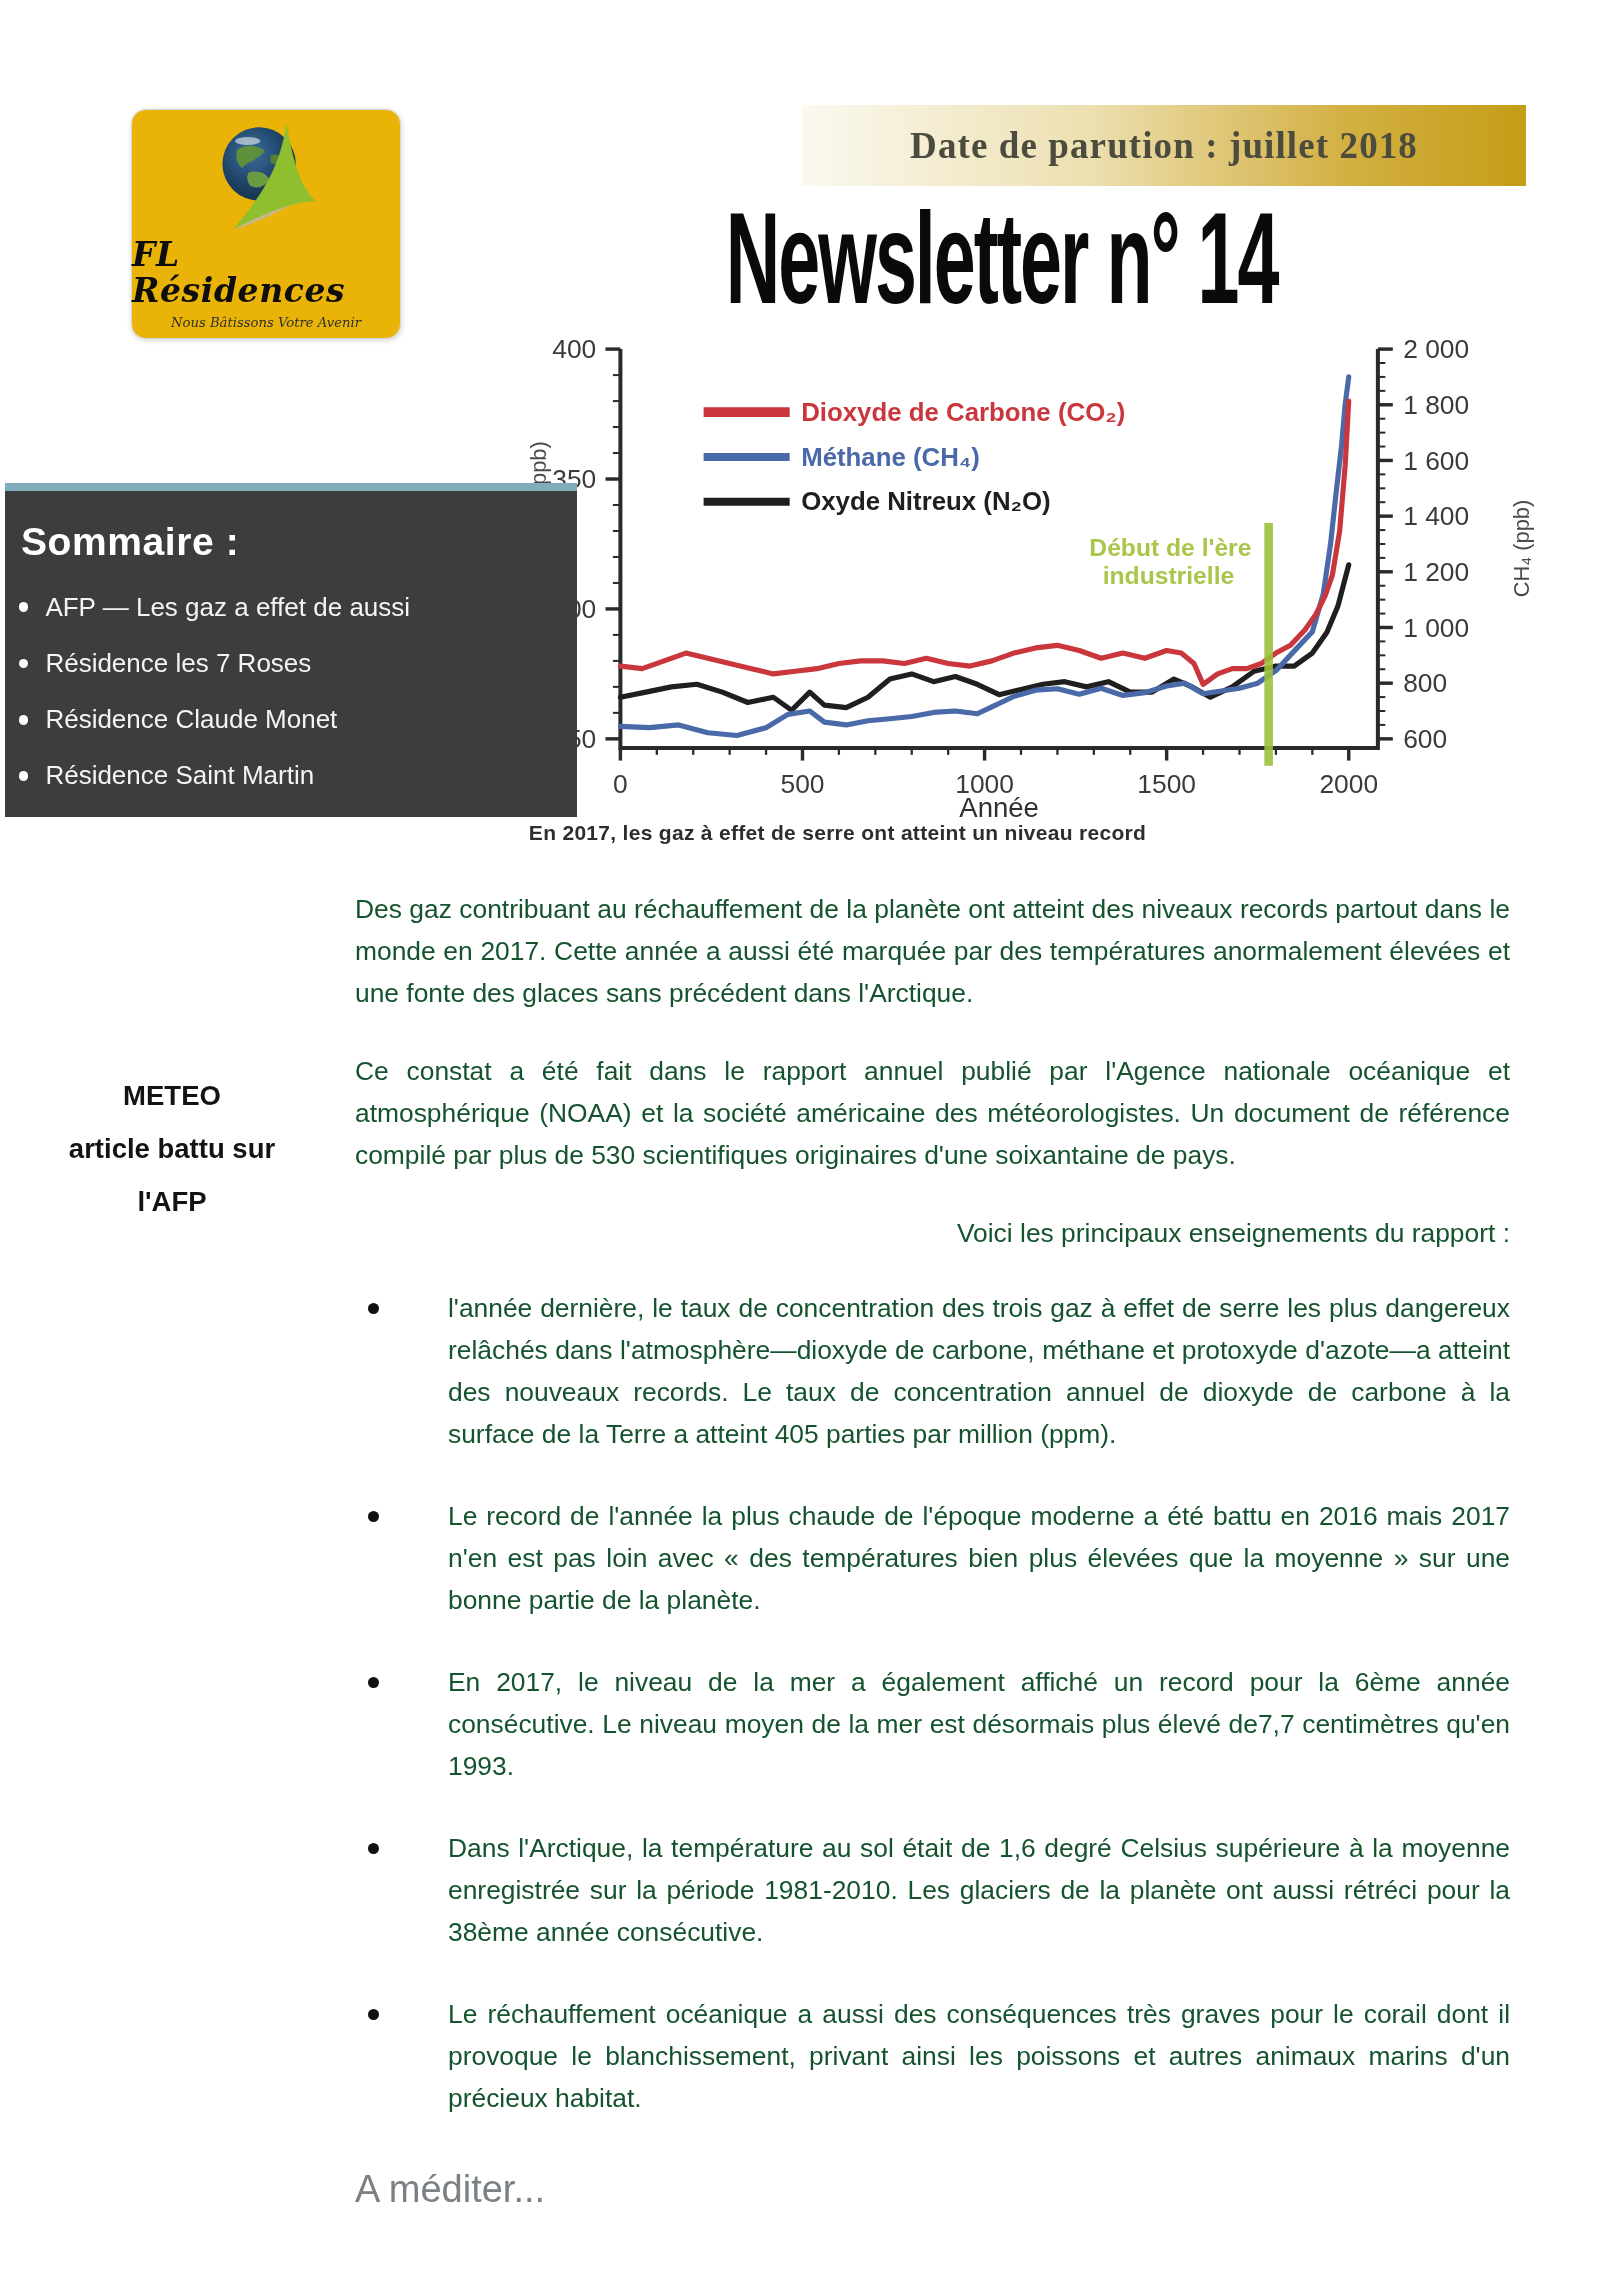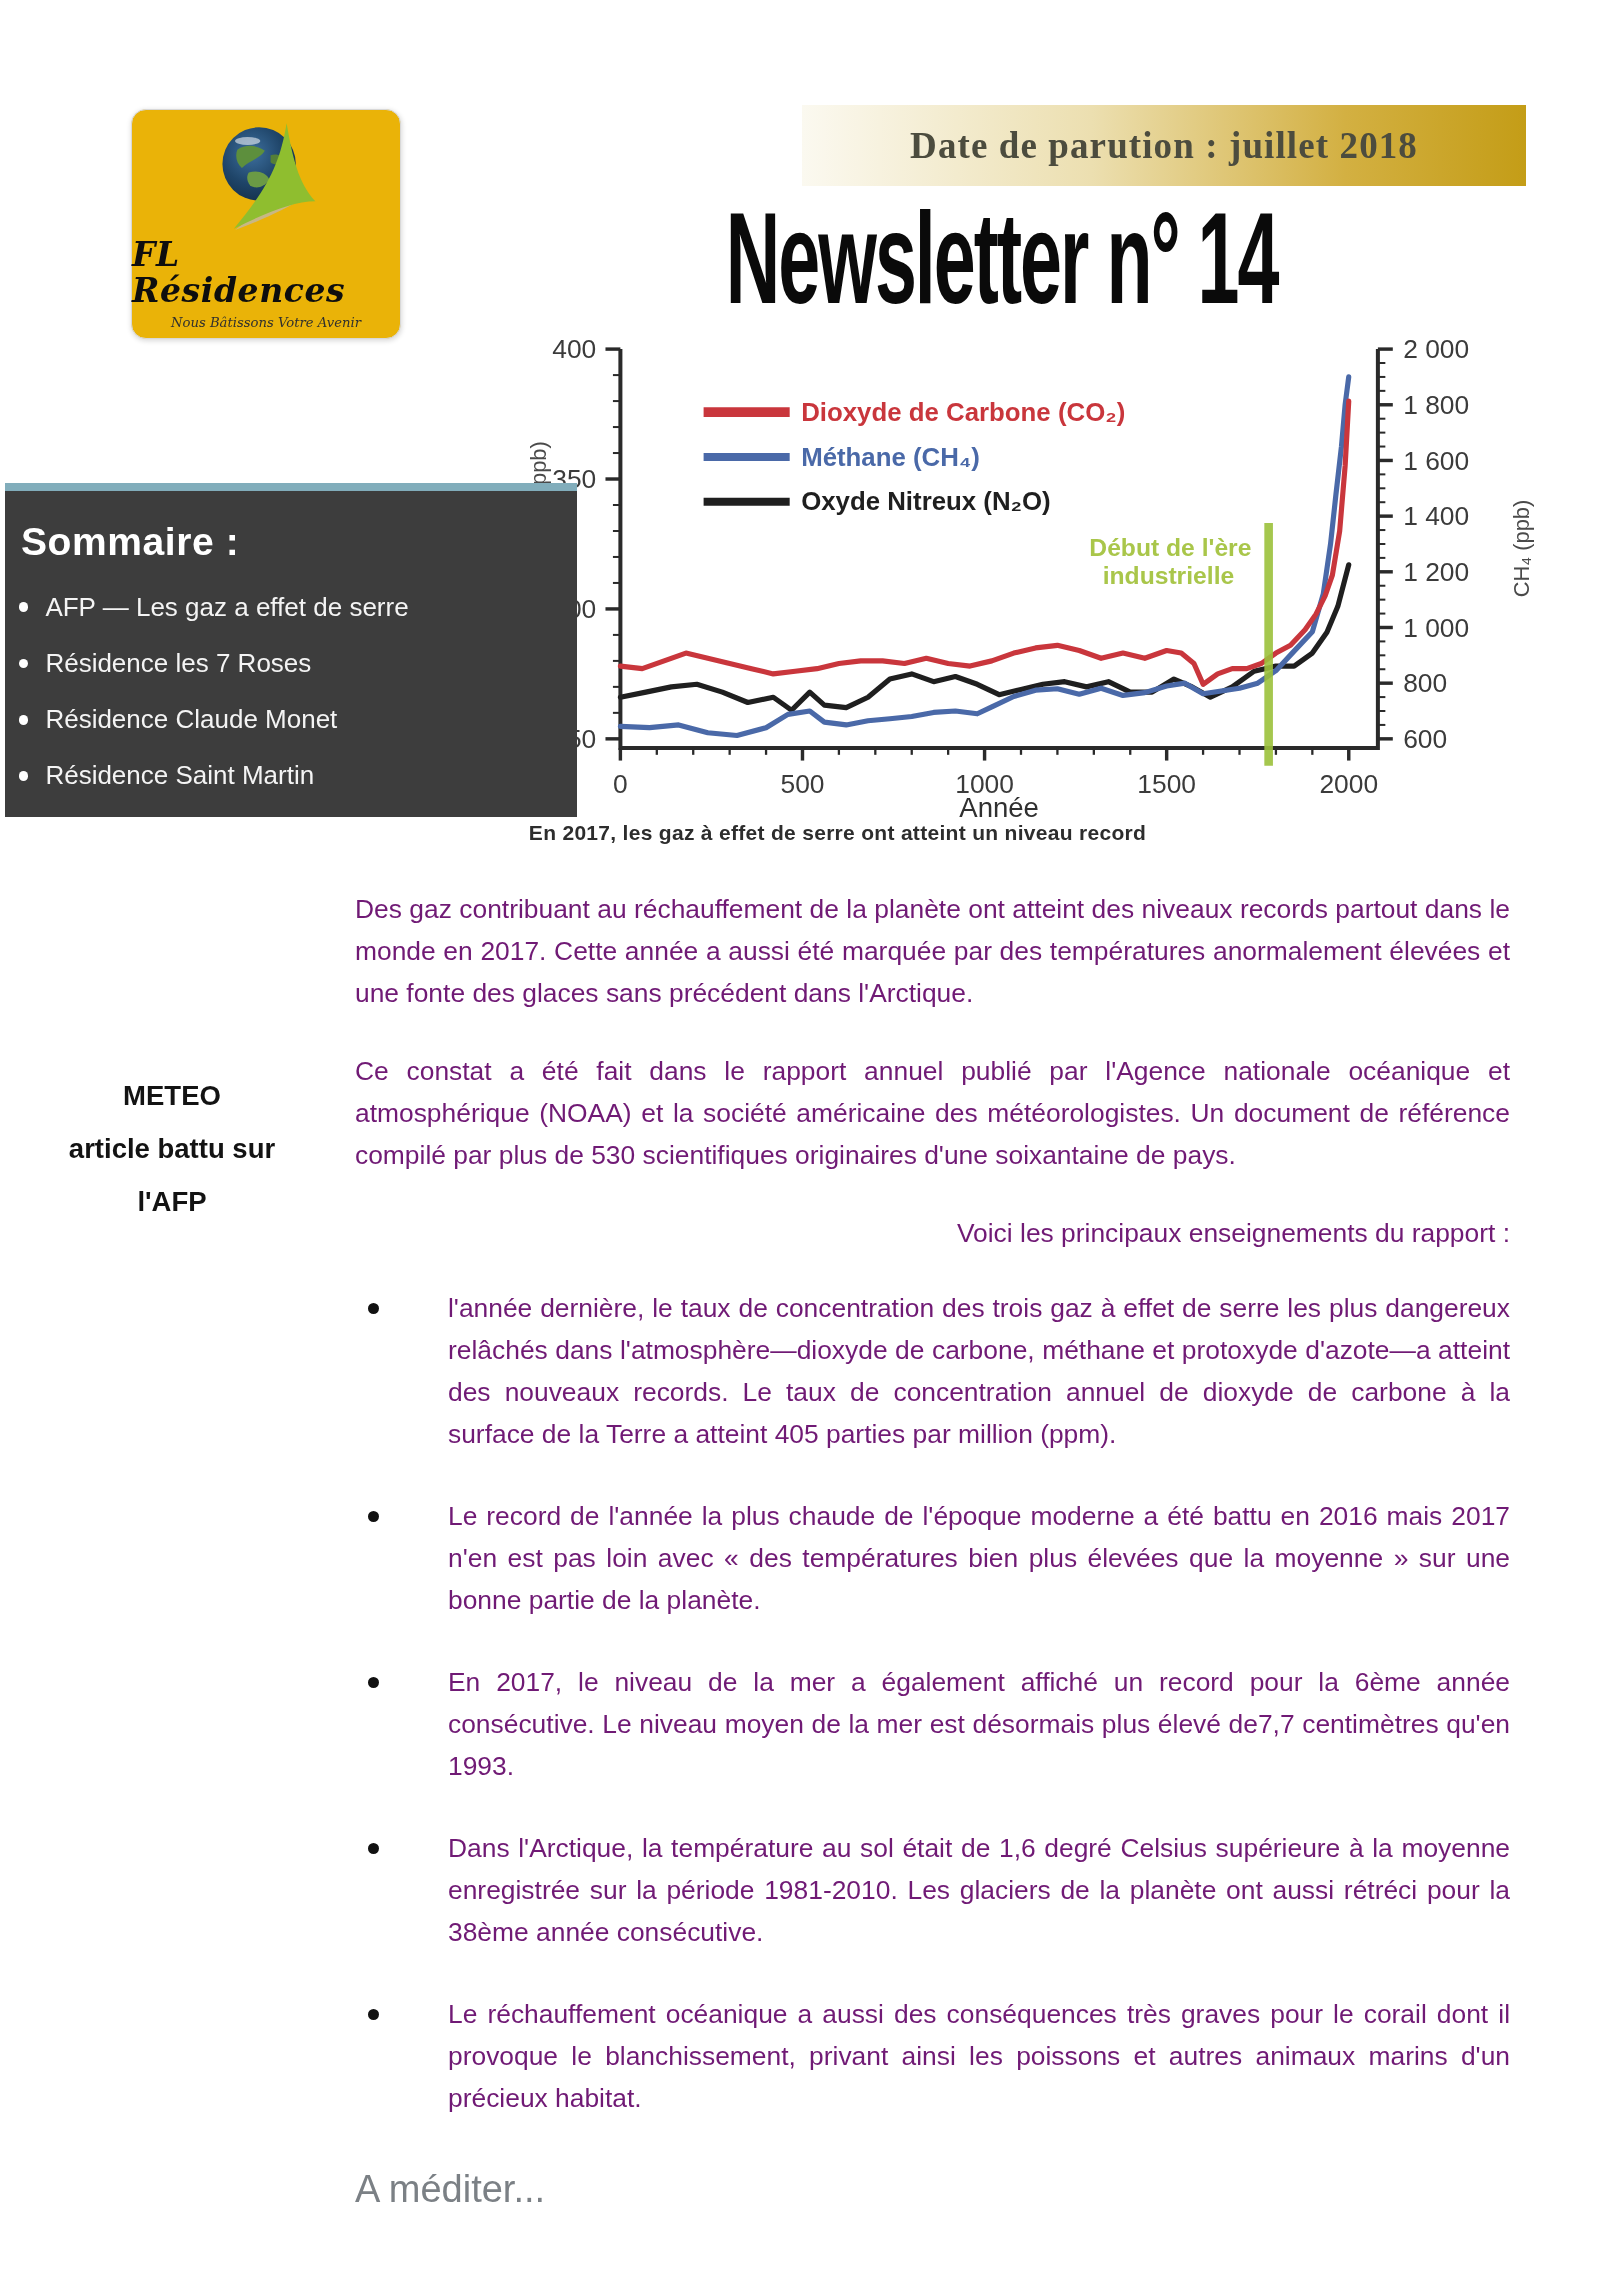--- a/index.html
+++ b/index.html
@@ -46,21 +46,21 @@
   .sommaire .dot{width:9.8px;height:9.8px;border-radius:50%;background:#ffffff;margin-right:17px;flex:none;}
   .sommaire .label{color:#f4f4f4;font-size:26px;line-height:1.05;}
   
   .headline{
     position:absolute;left:126px;top:821px;width:1423px;text-align:center;
     font-size:21px;font-weight:bold;color:#2d2d2d;letter-spacing:0.3px;
   }
   
   .main-col{
     position:absolute;left:355px;top:888px;width:1155px;
-    color:#701a75;font-size:26.4px;line-height:42px;text-align:justify;
+    color:#14532d;font-size:26.4px;line-height:42px;text-align:justify;
   }
   .main-col p{margin:0 0 36px 0;}
   .main-col p.voici{text-align:right;margin-bottom:33px;}
   ul.points{list-style:none;margin:0;padding:0;}
   ul.points li{position:relative;padding-left:93px;margin-bottom:40px;}
   ul.points li .bdot{position:absolute;left:12.6px;top:15.5px;width:11px;height:11px;border-radius:50%;background:#111;}
   
   .meteo{
     position:absolute;left:17px;top:1069px;width:310px;text-align:center;
     color:#131313;font-size:27.5px;font-weight:bold;line-height:53px;
@@ -220,21 +220,21 @@
         <text x="1254.6153846153845" y="452" fill="#a9c64a" font-family="&quot;Liberation Sans&quot;,sans-serif" font-size="43" font-weight="bold" text-anchor="end">industrielle</text>
       </g>
     </svg>
 </div>
 
 <div class="sommaire">
   <div class="sommaire-title">Sommaire :</div>
   <ul>
     <li>
         <span class="dot"></span>
-        <span class="label">AFP — Les gaz a effet de serre</span>
+        <span class="label">AFP — Les gaz a effet de aussi</span>
       </li>
     <li>
         <span class="dot"></span>
         <span class="label">Résidence les 7 Roses</span>
       </li>
     <li>
         <span class="dot"></span>
         <span class="label">Résidence Claude Monet</span>
       </li>
     <li>

